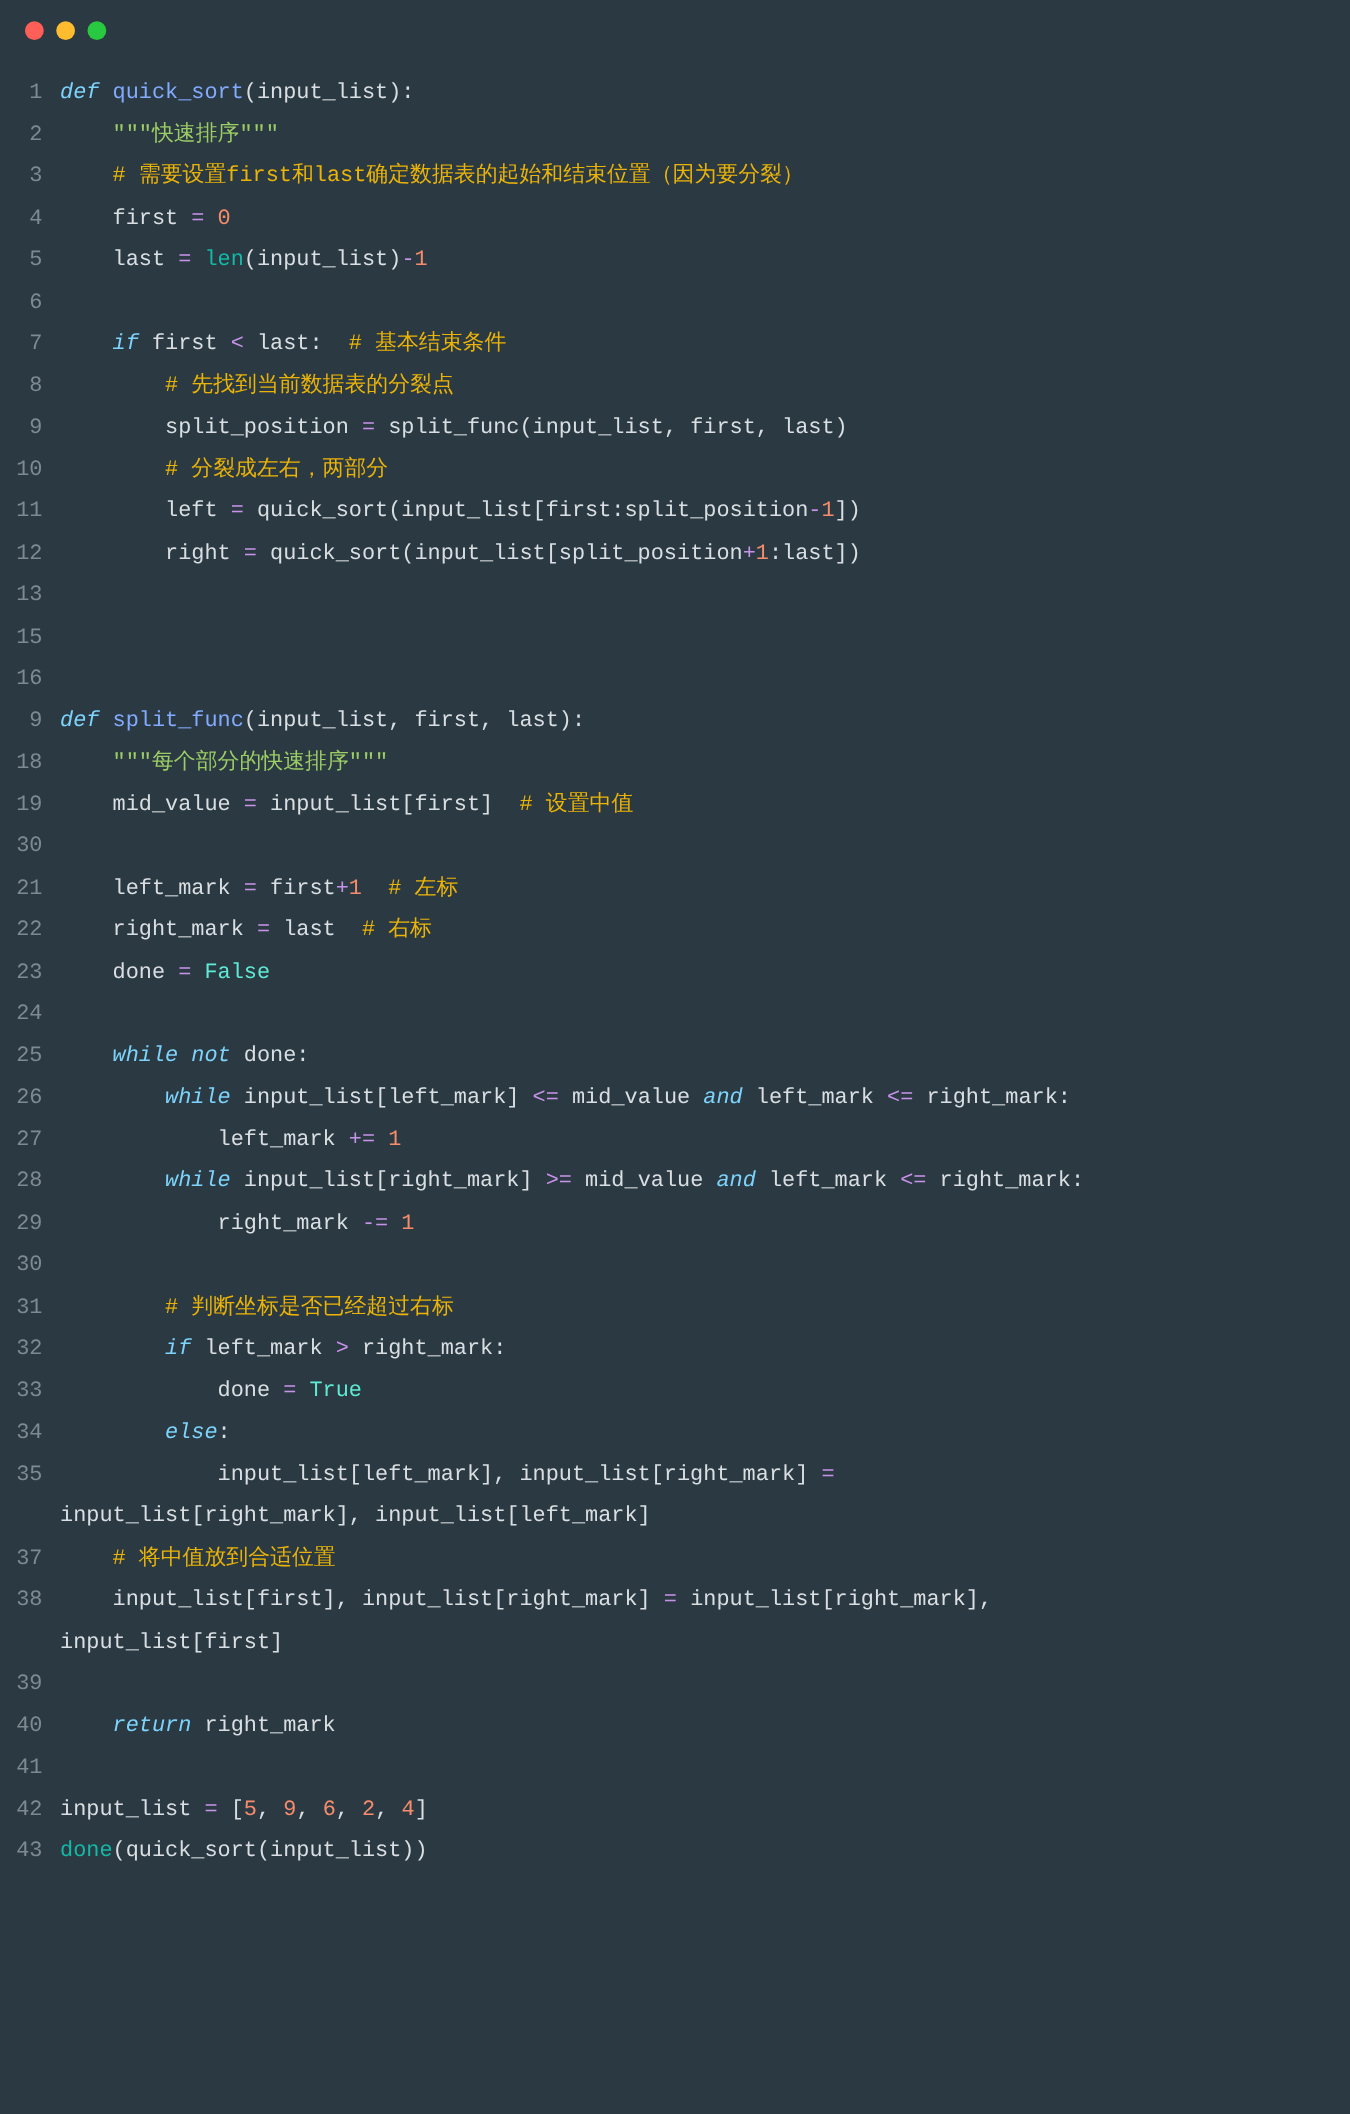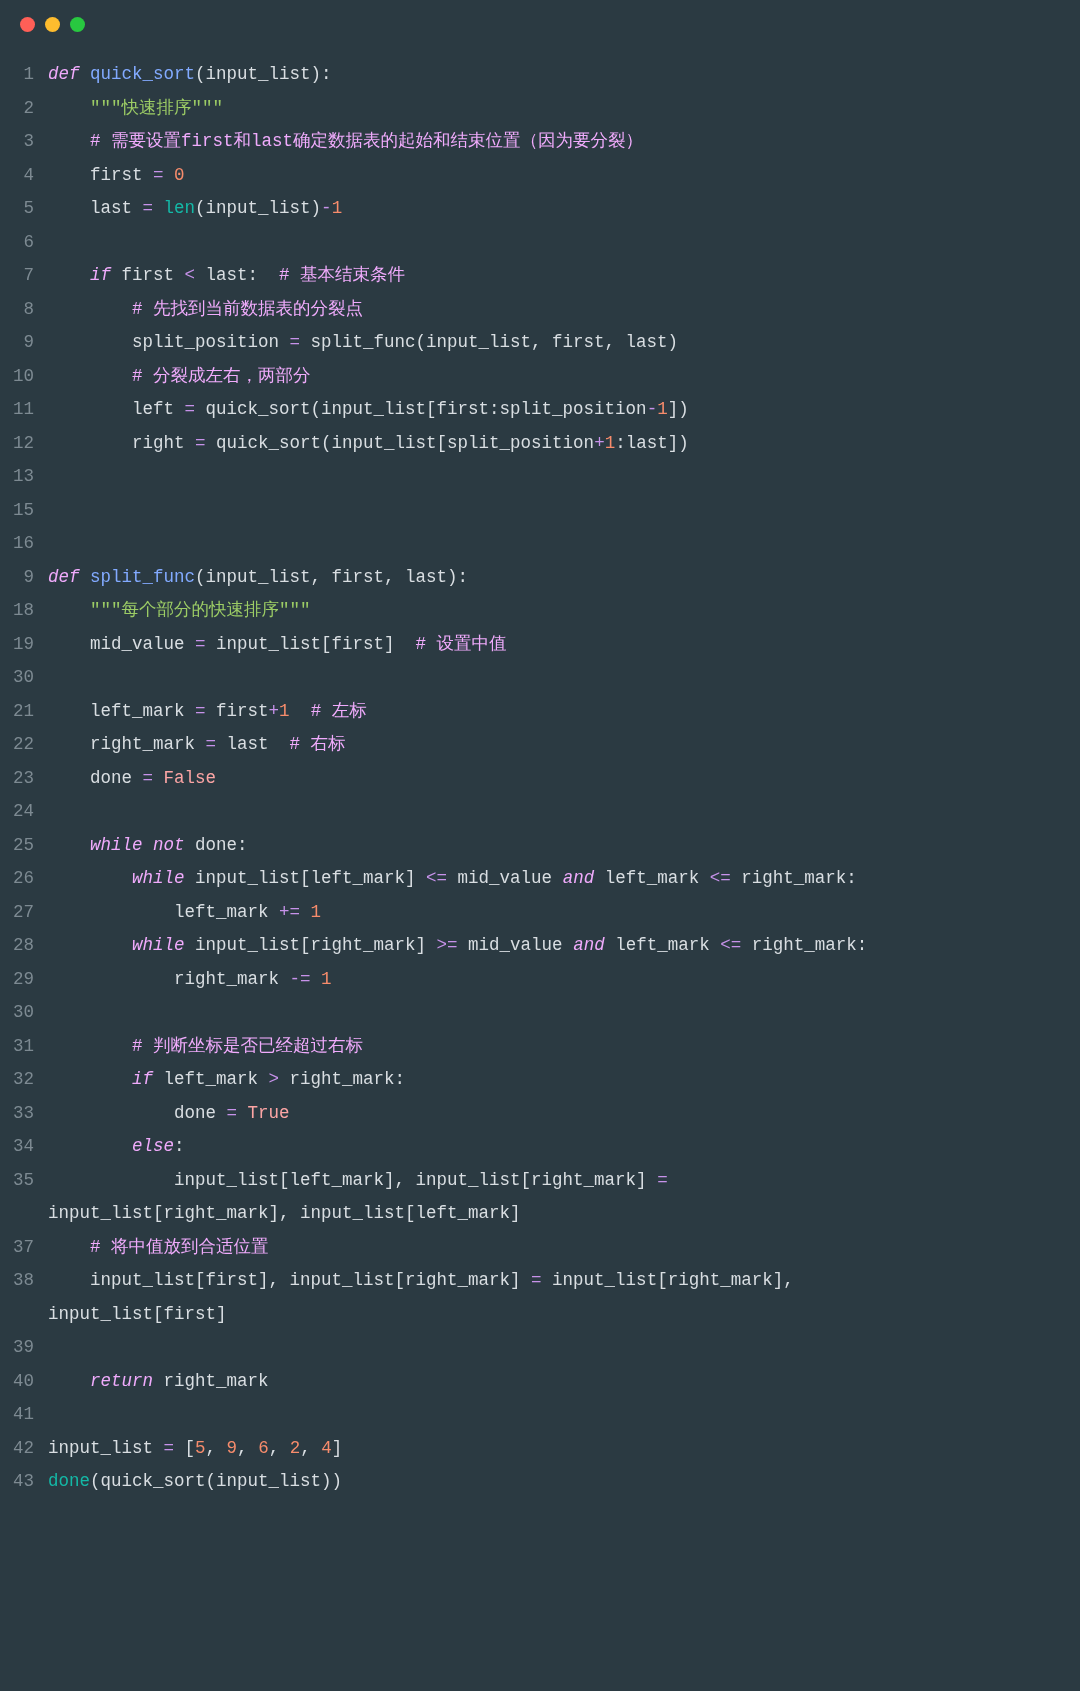--- a/index.html
+++ b/index.html
@@ -47,27 +47,27 @@
     color:#7d8a92;
     user-select:none;
   }
   .code {
     flex:1 1 auto;
     white-space:pre-wrap;
     word-break:break-all;
   }
   .continuation .gutter { visibility:hidden; }
   
-  .kw   { color:#f0abfc; font-style:italic; }  
+  .kw   { color:#7dd3fc; font-style:italic; }  
   .fn   { color:#82aaff; }                      
   .bi   { color:#14b8a6; }                      
   .str  { color:#9ccc65; }                      
-  .cm   { color:#f0abfc;text-align:right; }                      
+  .cm   { color:#eab308;text-align:right; }                      
   .num  { color:#f78c6c; }                      
-  .bool { color:#fca5a5; }                      
+  .bool { color:#5eead4; }                      
   .op   { color:#c792ea; }                      
   .pn   { color:#d9dee2; }                      
 </style>
 </head>
 <body>
 
 <div class="window">
   <div class="titlebar">
     <div class="traffic-light tl-red"></div>
     <div class="traffic-light tl-yellow"></div>

